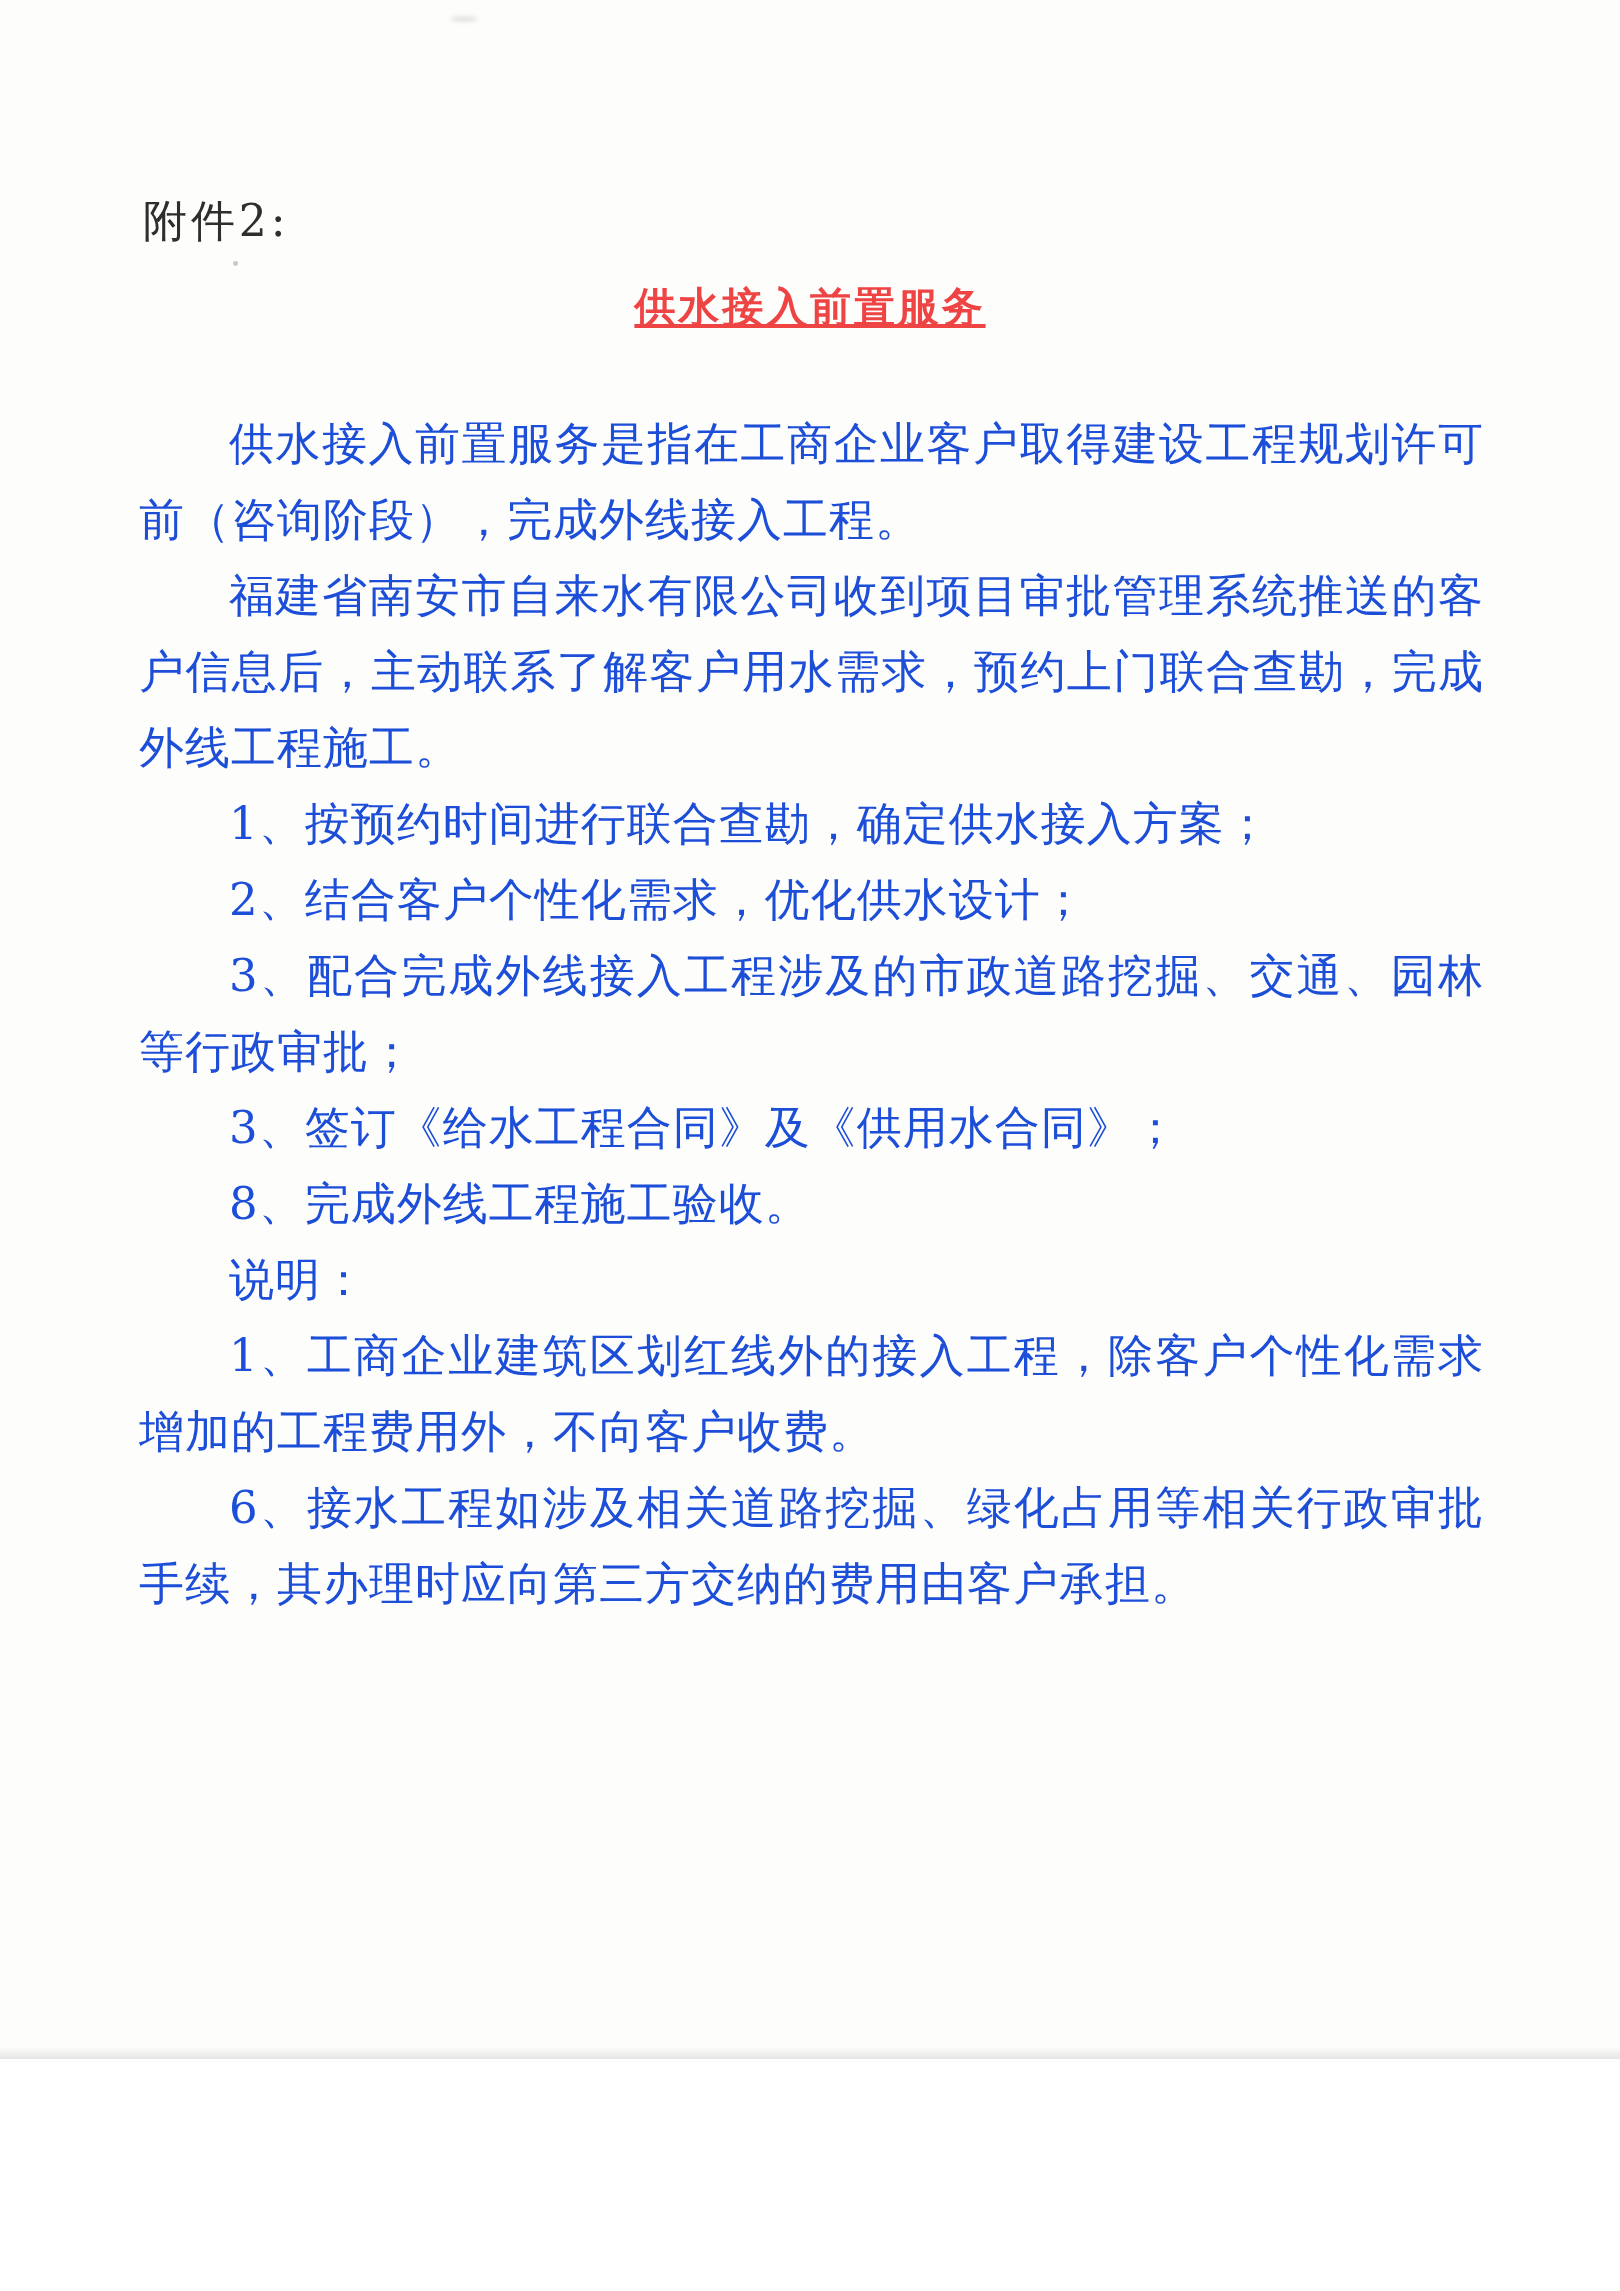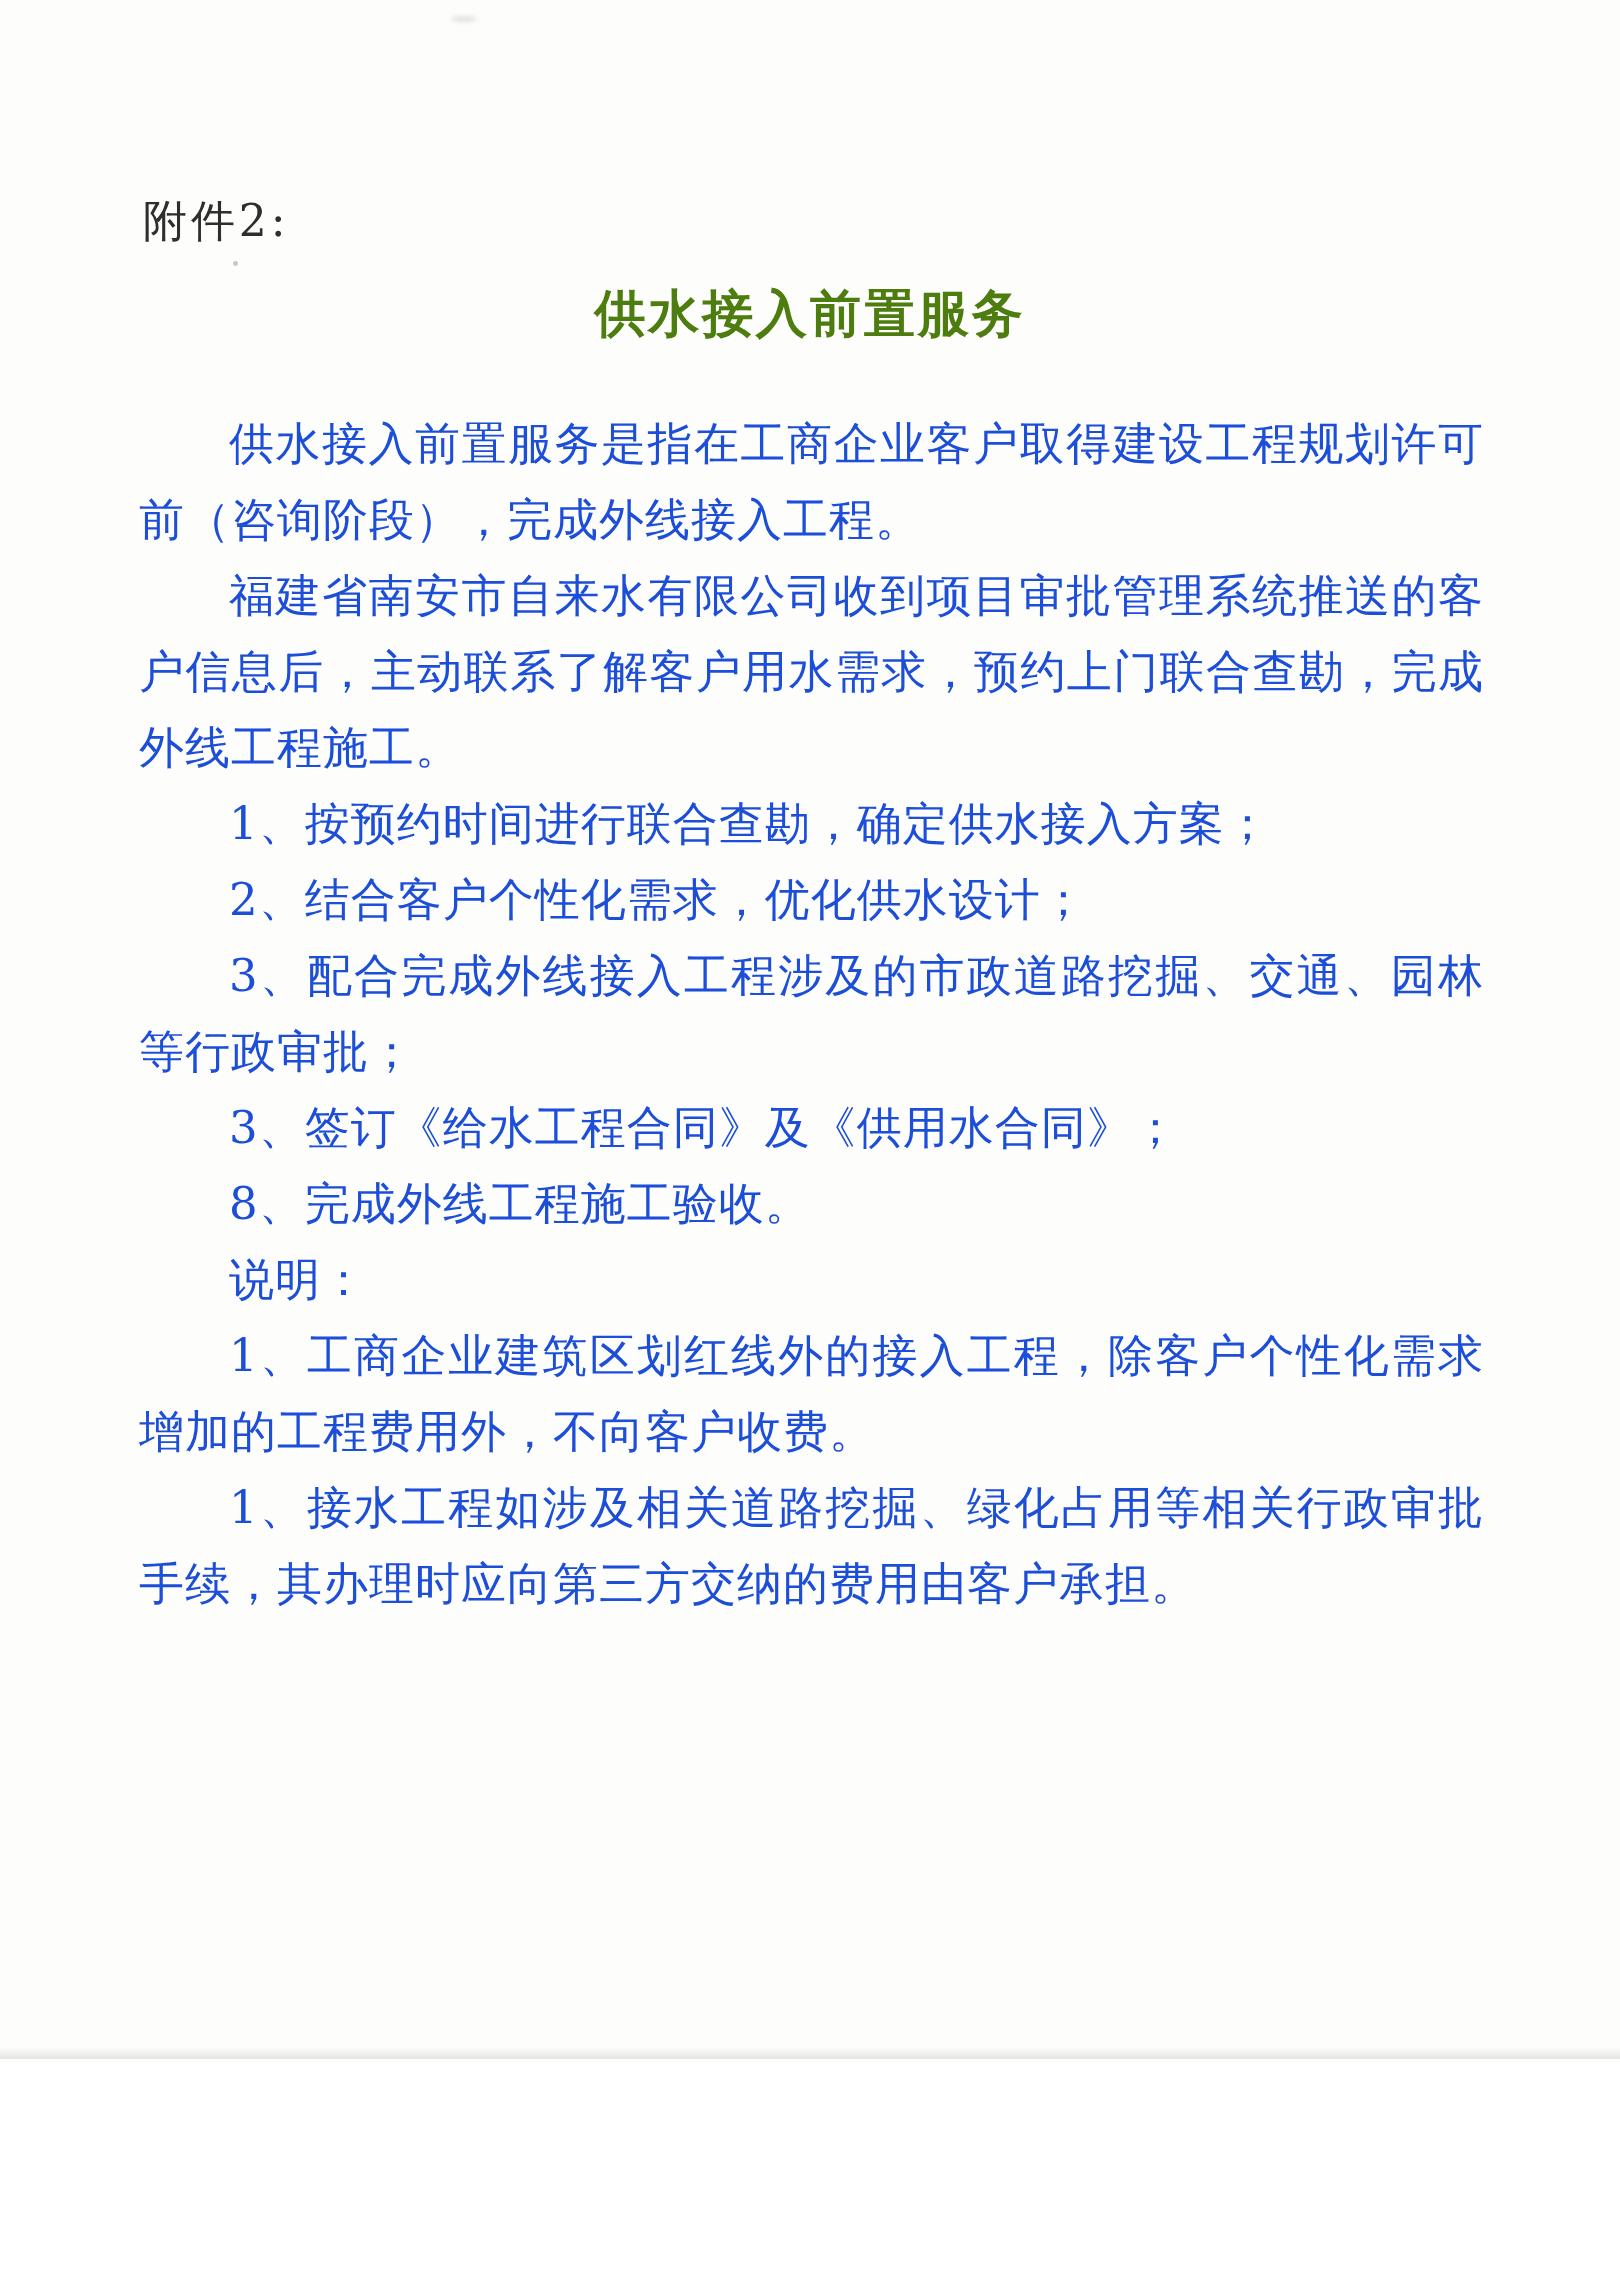--- a/index.html
+++ b/index.html
@@ -24,24 +24,25 @@
     letter-spacing: 3.9px;
     color: #2e2e2c;
   }
   .doc-title {
     position: absolute;
     top: 280px;
     left: 0;
     width: 100%;
     margin: 0;
     text-align: center;
-    font-size: 51px;
+    font-size: 41px;
     font-weight: 700;
     letter-spacing: 2.9px;
-    color: #4d7c0f;
+    color: #ef4444;
+    text-decoration: underline;
   }
   .doc-body {
     position: absolute;
     top: 406px;
     left: 139px;
     width: 1345px;
     font-size: 45px;
     line-height: 76px;
     letter-spacing: 1px;
     text-align: justify;
@@ -93,21 +94,21 @@
   <div class="doc-body">
     <p>供水接入前置服务是指在工商企业客户取得建设工程规划许可前（咨询阶段），完成外线接入工程。</p>
     <p>福建省南安市自来水有限公司收到项目审批管理系统推送的客户信息后，主动联系了解客户用水需求，预约上门联合查勘，完成外线工程施工。</p>
     <p>1、按预约时间进行联合查勘，确定供水接入方案；</p>
     <p>2、结合客户个性化需求，优化供水设计；</p>
     <p>3、配合完成外线接入工程涉及的市政道路挖掘、交通、园林等行政审批；</p>
     <p>3、签订《给水工程合同》及《供用水合同》；</p>
     <p>8、完成外线工程施工验收。</p>
     <p>说明：</p>
     <p>1、工商企业建筑区划红线外的接入工程，除客户个性化需求增加的工程费用外，不向客户收费。</p>
-    <p>1、接水工程如涉及相关道路挖掘、绿化占用等相关行政审批手续，其办理时应向第三方交纳的费用由客户承担。</p>
+    <p>6、接水工程如涉及相关道路挖掘、绿化占用等相关行政审批手续，其办理时应向第三方交纳的费用由客户承担。</p>
   </div>
 
   <div class="scan-speck-top"></div>
   <div class="scan-speck-label"></div>
   <div class="scan-edge-bottom"></div>
 
 </div>
 
 
 </body></html>

